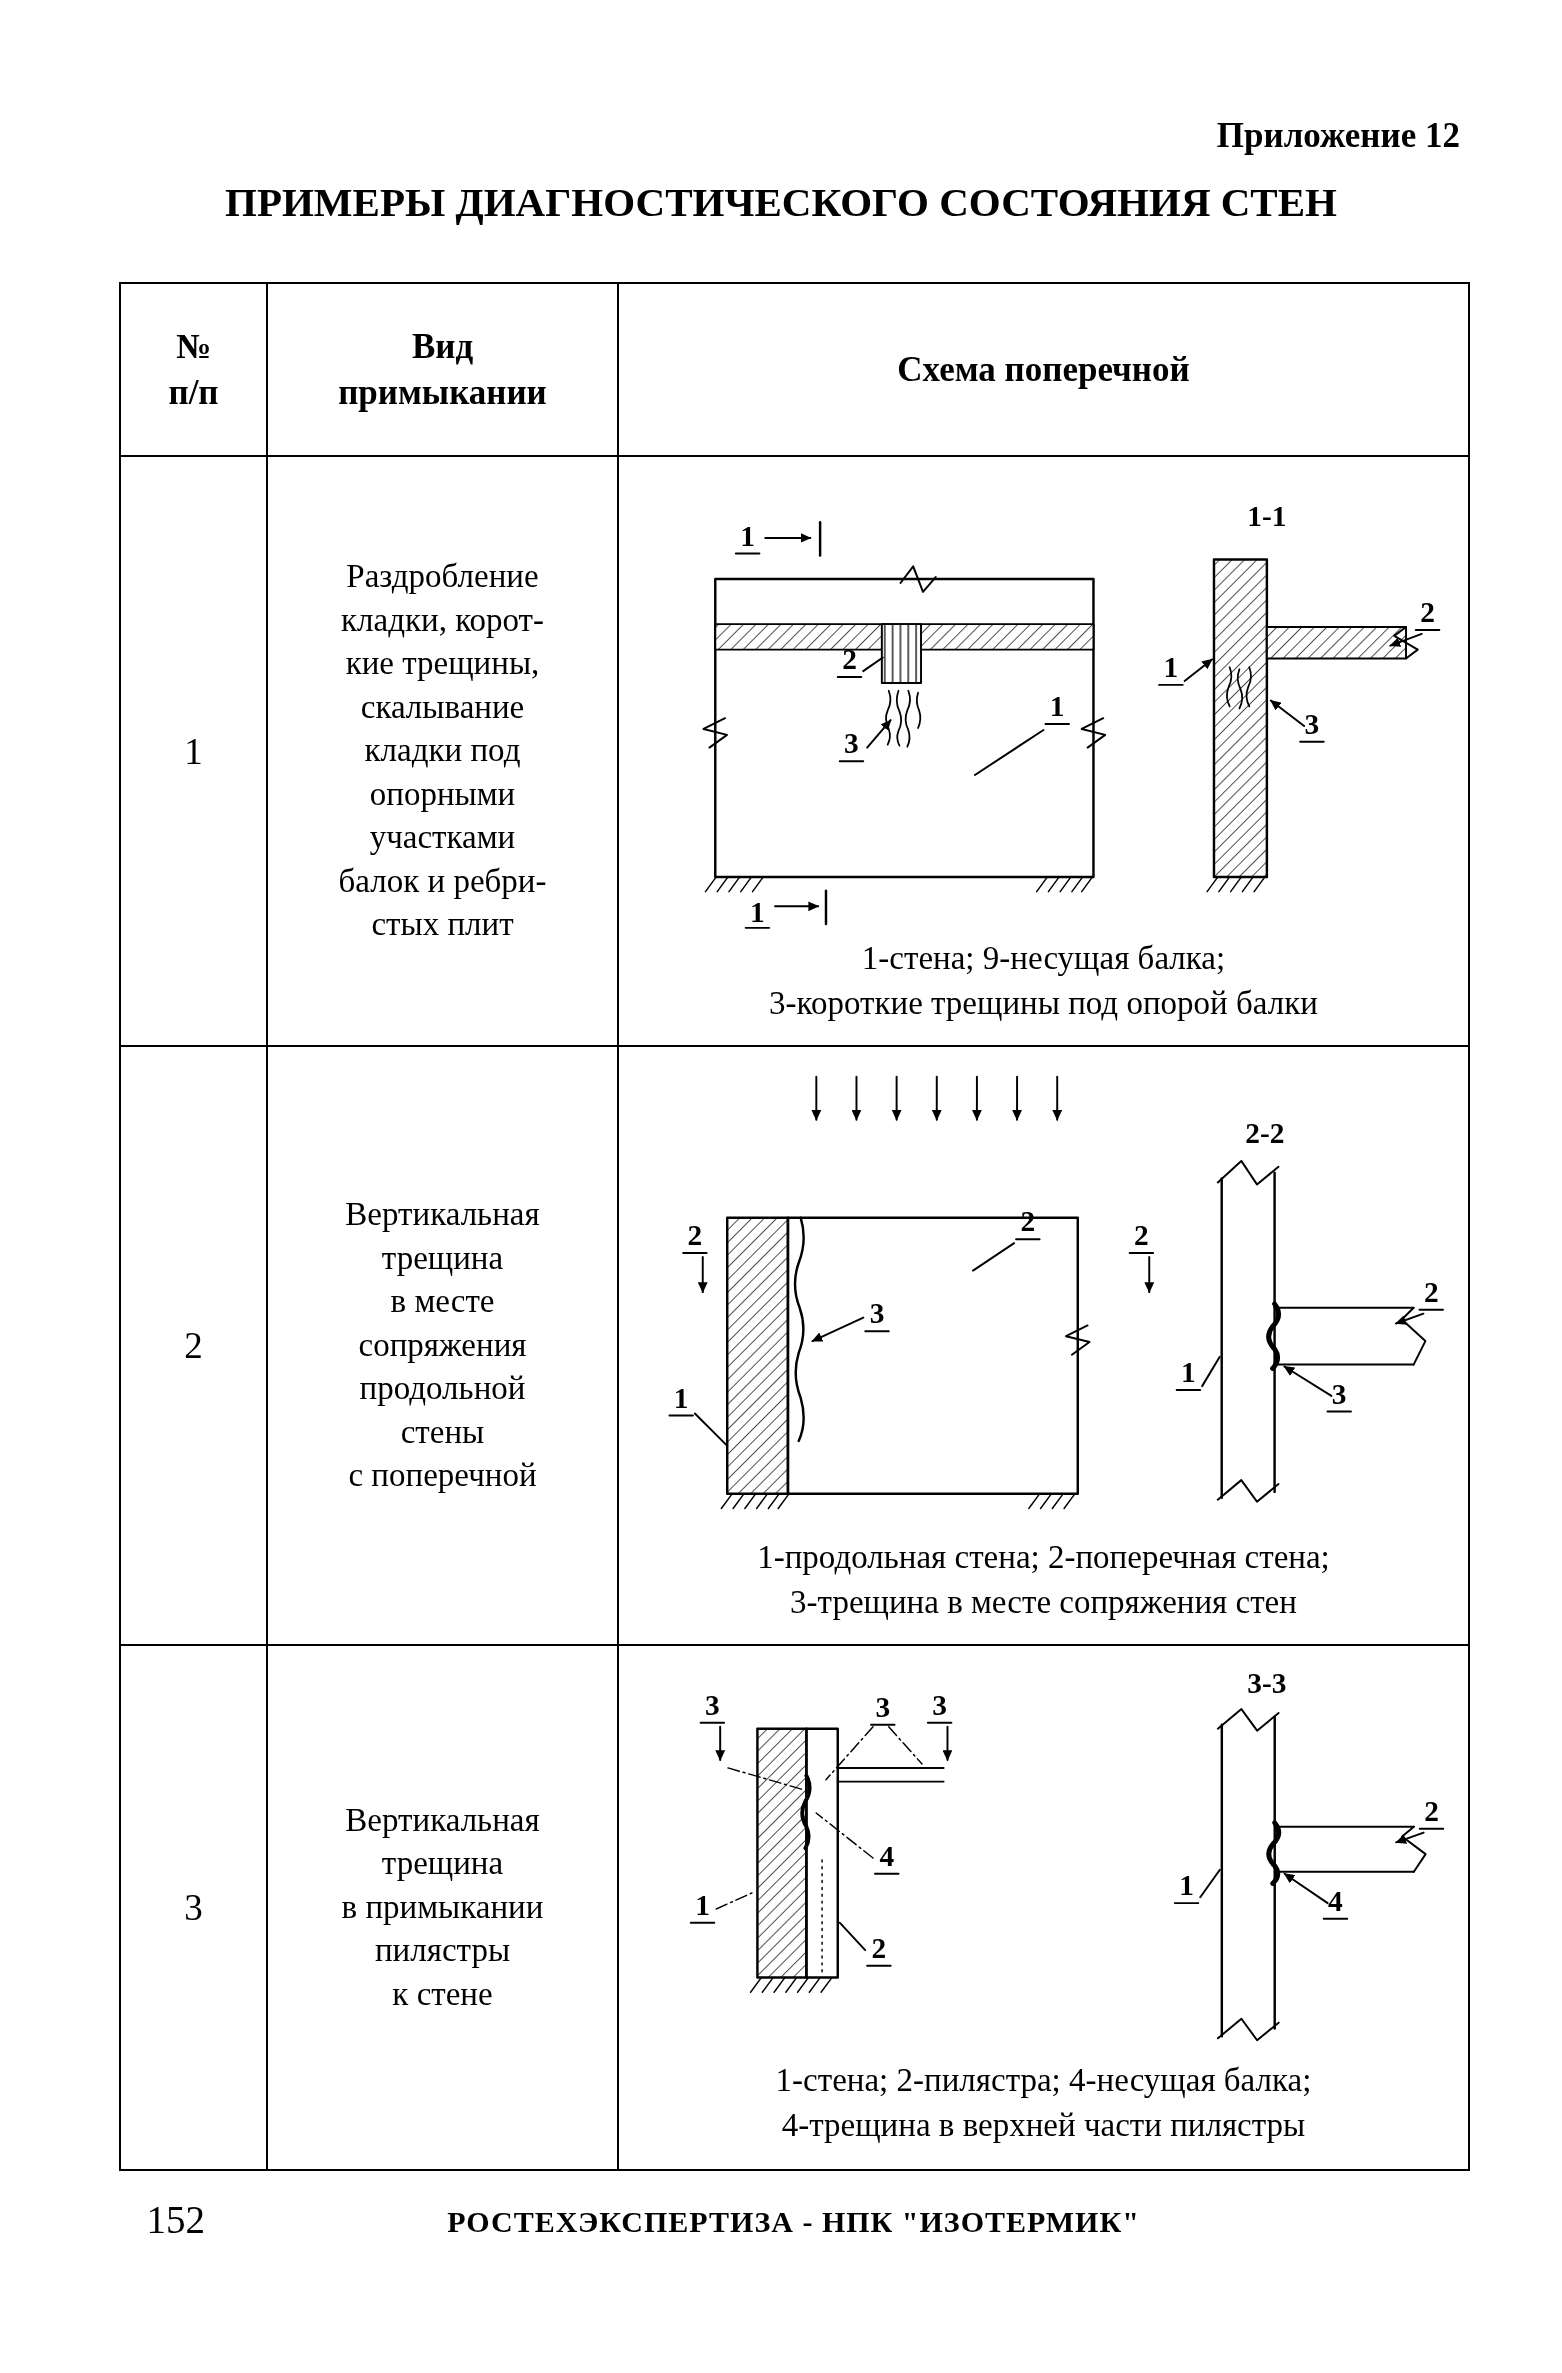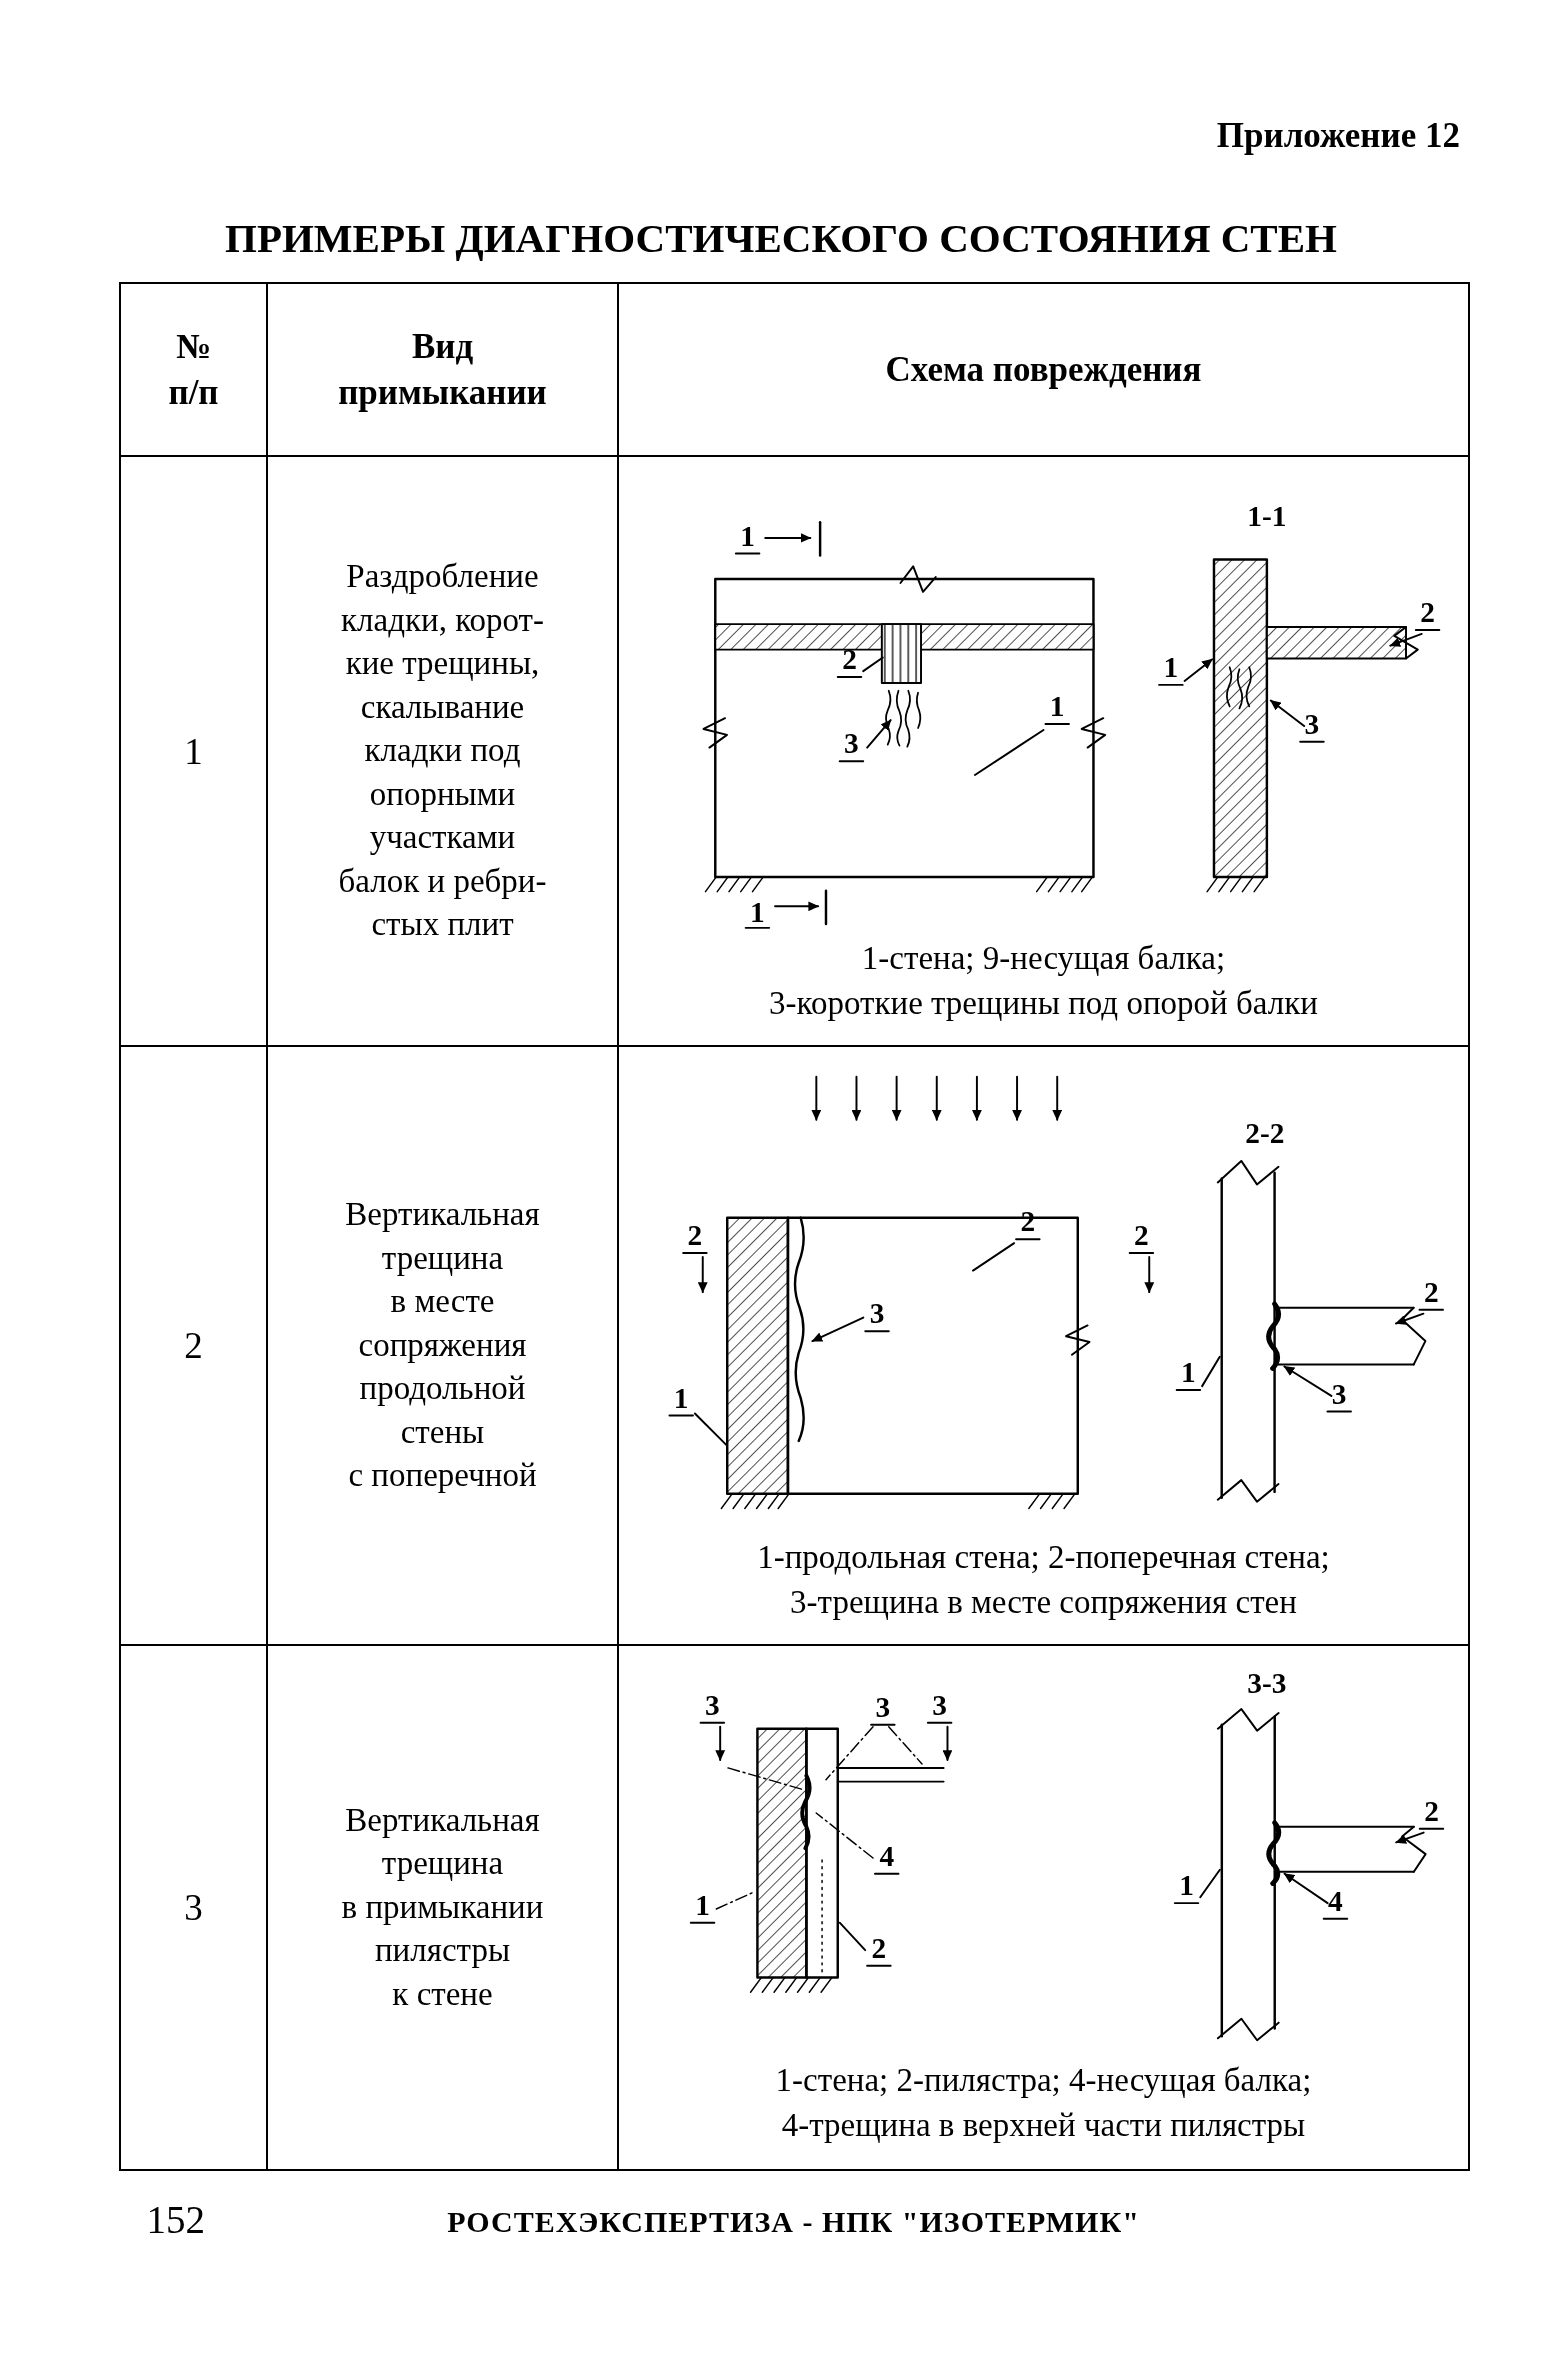--- a/index.html
+++ b/index.html
@@ -7,21 +7,21 @@
   body {
     width:1562px; height:2374px; position:relative;
     font-family:"Liberation Serif", serif; color:#000;
   }
   .appendix {
     position:absolute; top:116px; right:102px;
     font-size:35px; font-weight:bold;
   }
   .page-title {
     position:absolute; top:178px; left:0; width:100%;
-    text-align:center; font-size:41px; font-weight:bold;margin-top:36px;
+    text-align:center; font-size:41px; font-weight:bold;
   }
   table.doc-table {
     position:absolute; top:282px; left:119px;
     width:1349px; border-collapse:collapse; table-layout:fixed;
   }
   .doc-table th, .doc-table td {
     border:2.9px solid #000; vertical-align:middle;
   }
   .doc-table th {
     font-size:35px; font-weight:bold; text-align:center;
@@ -61,21 +61,21 @@
     <col style="width:147px">
       <col style="width:351px">
       <col style="width:851px">
   </colgroup>
   <tbody>
       <tr>
     <th>№
 п/п</th>
     <th>Вид
 примыкании</th>
-    <th>Схема повреждения</th>
+    <th>Схема поперечной</th>
   </tr>
 
   <tr style="height:590px">
     <td class="cell-num">1</td>
     <td class="cell-type">Раздробление
 кладки, корот-
 кие трещины,
 скалывание
 кладки под
 опорными

